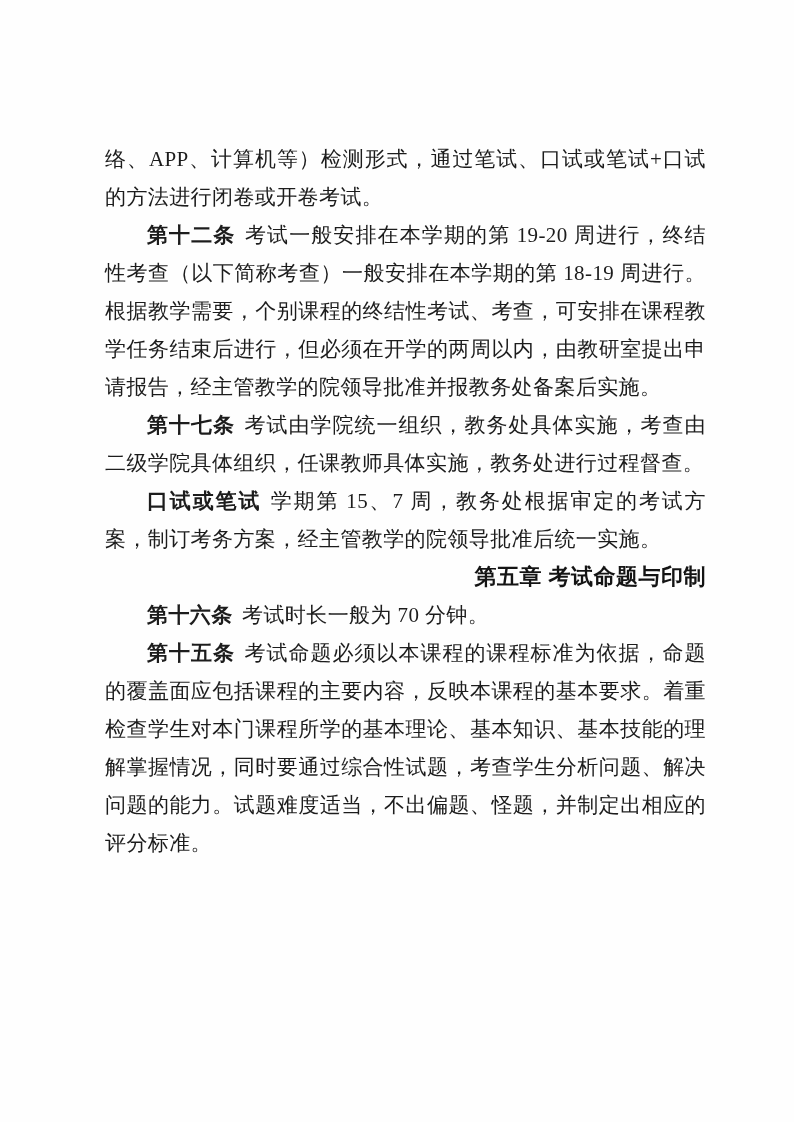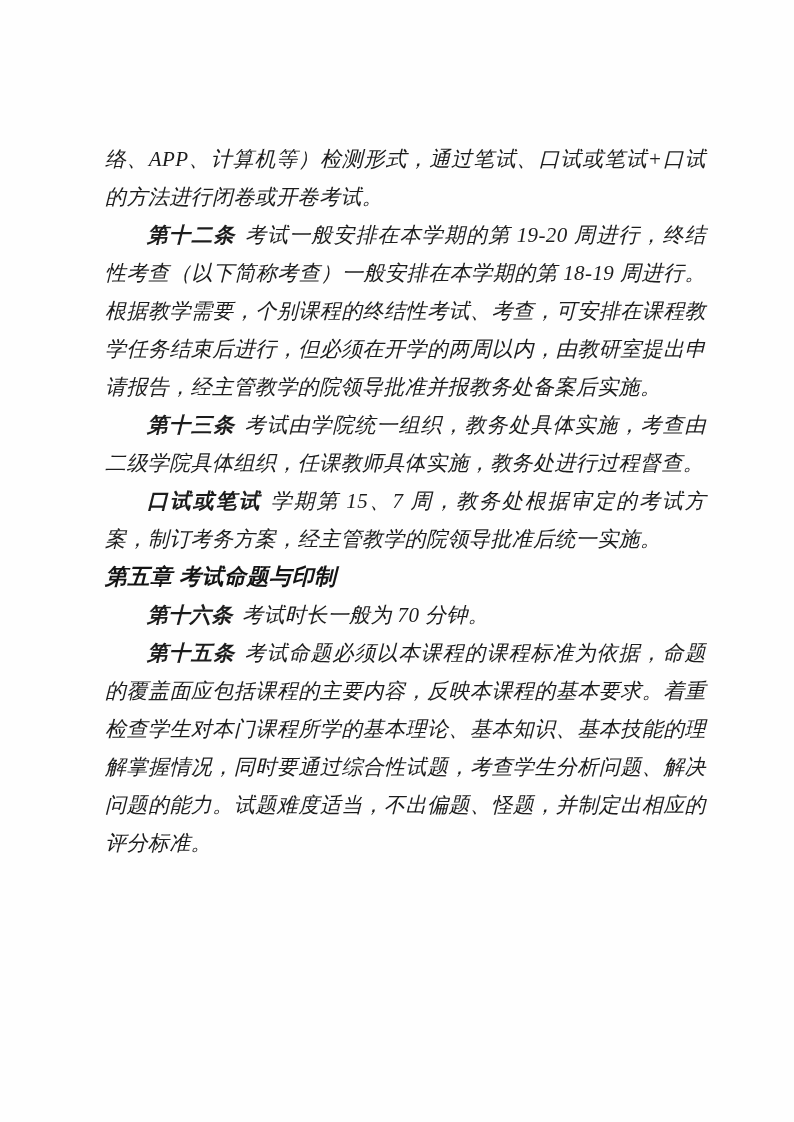--- a/index.html
+++ b/index.html
@@ -8,21 +8,20 @@
     background: #ffffff;
   }
   .page {
     position: relative;
     width: 794px;
     height: 1122px;
     background: #fefefe;
     overflow: hidden;
     font-family: "Liberation Serif", "DejaVu Serif", serif;
     color: #1c1c1c;
-    font-style: italic;
   }
   .content {
     position: absolute;
     left: 105px;
     top: 140px;
     width: 601px;
     font-size: 21px;
     line-height: 38px;
     text-align: justify;
     text-justify: inter-character;
@@ -35,40 +34,40 @@
   .para.no-indent {
     text-indent: 0;
   }
   .term {
     font-weight: 700;
     margin-right: 0.45em;
   }
   .chapter {
     margin: 0;
     text-indent: 0;
-    text-align: left;
+    text-align: right;
     font-family: "Liberation Sans", "DejaVu Sans", sans-serif;
     font-weight: 700;
     font-size: 22px;
     line-height: 38px;
     letter-spacing: 0.5px;
     color: #141414;
   }
 </style>
 </head>
 <body>
 
 <div class="page">
   <div class="content">
 
     <p class="para no-indent"><span>络、APP、计算机等）检测形式，通过笔试、口试或笔试+口试的方法进行闭卷或开卷考试。</span></p>
 
     <p class="para"><span class="term">第十二条</span><span>考试一般安排在本学期的第 19-20 周进行，终结性考查（以下简称考查）一般安排在本学期的第 18-19 周进行。根据教学需要，个别课程的终结性考试、考查，可安排在课程教学任务结束后进行，但必须在开学的两周以内，由教研室提出申请报告，经主管教学的院领导批准并报教务处备案后实施。</span></p>
 
-    <p class="para"><span class="term">第十三条</span><span>考试由学院统一组织，教务处具体实施，考查由二级学院具体组织，任课教师具体实施，教务处进行过程督查。</span></p>
+    <p class="para"><span class="term">第十七条</span><span>考试由学院统一组织，教务处具体实施，考查由二级学院具体组织，任课教师具体实施，教务处进行过程督查。</span></p>
 
 
     <p class="para"><span class="term">口试或笔试</span><span>学期第 15、7 周，教务处根据审定的考试方案，制订考务方案，经主管教学的院领导批准后统一实施。</span></p>
 
     <h2 class="chapter">第五章 考试命题与印制</h2>
 
     <p class="para"><span class="term">第十六条</span><span>考试时长一般为 70 分钟。</span></p>
 
     <p class="para"><span class="term">第十五条</span><span>考试命题必须以本课程的课程标准为依据，命题的覆盖面应包括课程的主要内容，反映本课程的基本要求。着重检查学生对本门课程所学的基本理论、基本知识、基本技能的理解掌握情况，同时要通过综合性试题，考查学生分析问题、解决问题的能力。试题难度适当，不出偏题、怪题，并制定出相应的评分标准。</span></p>
 

